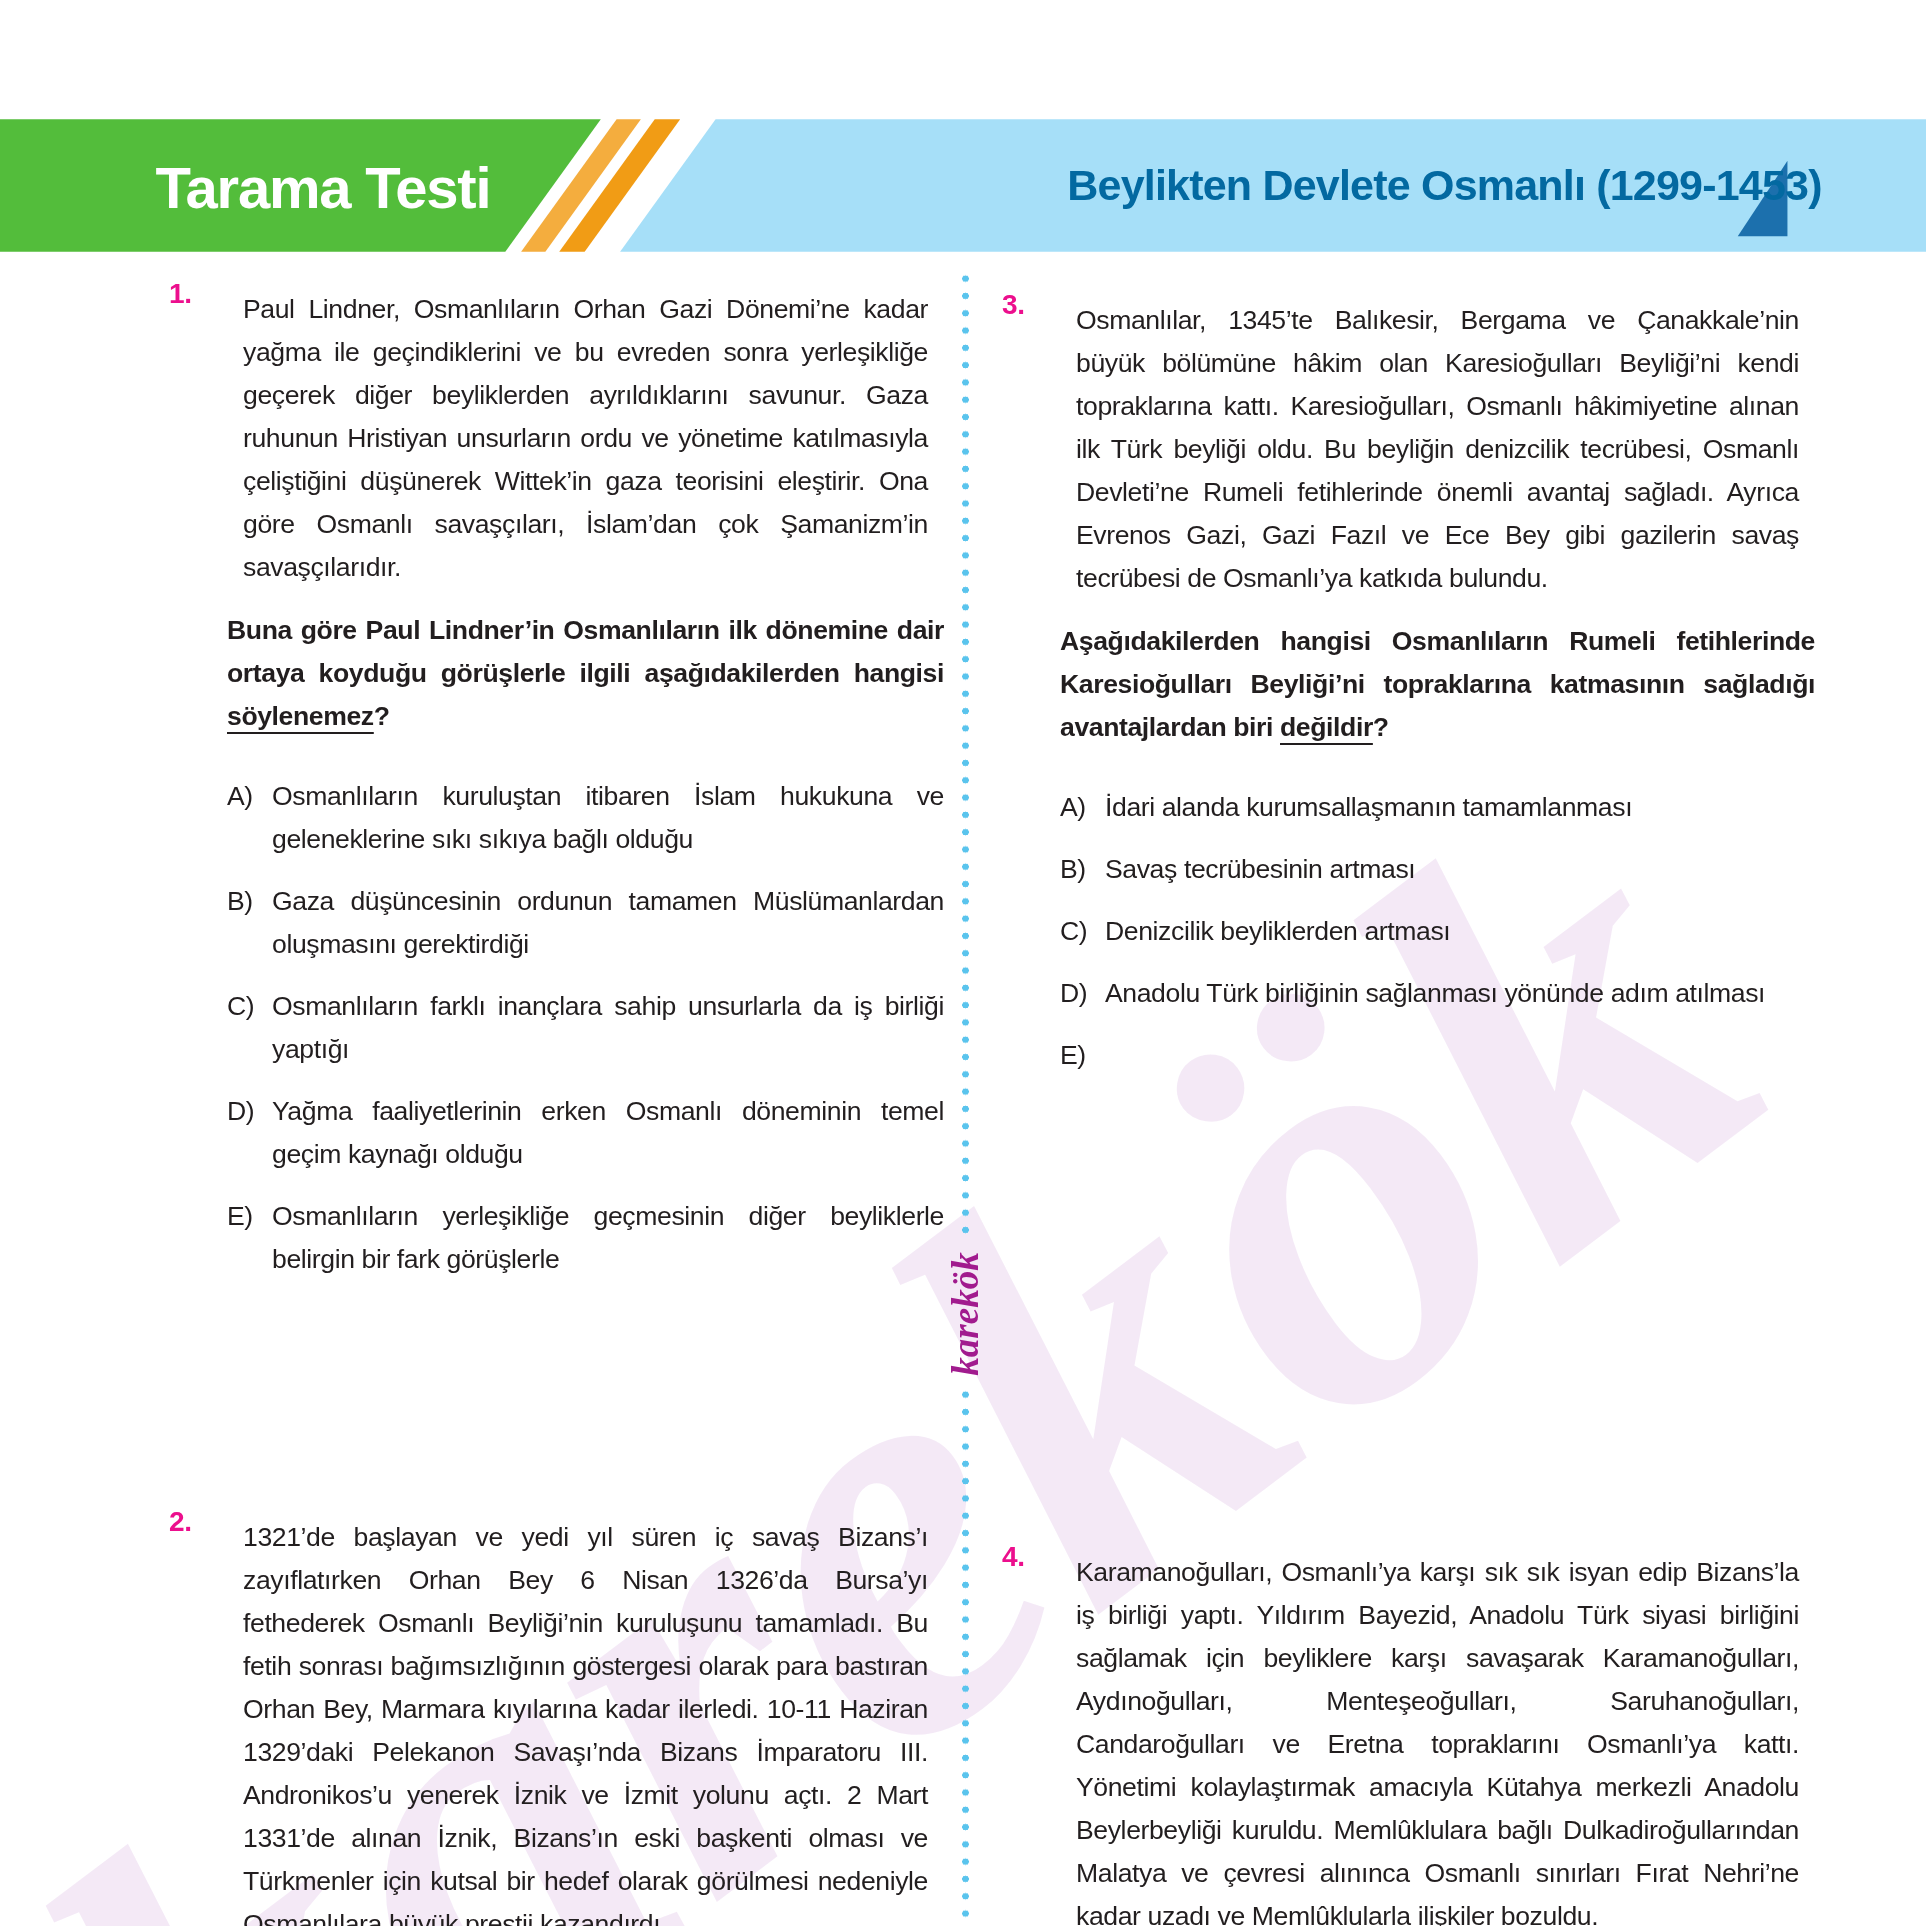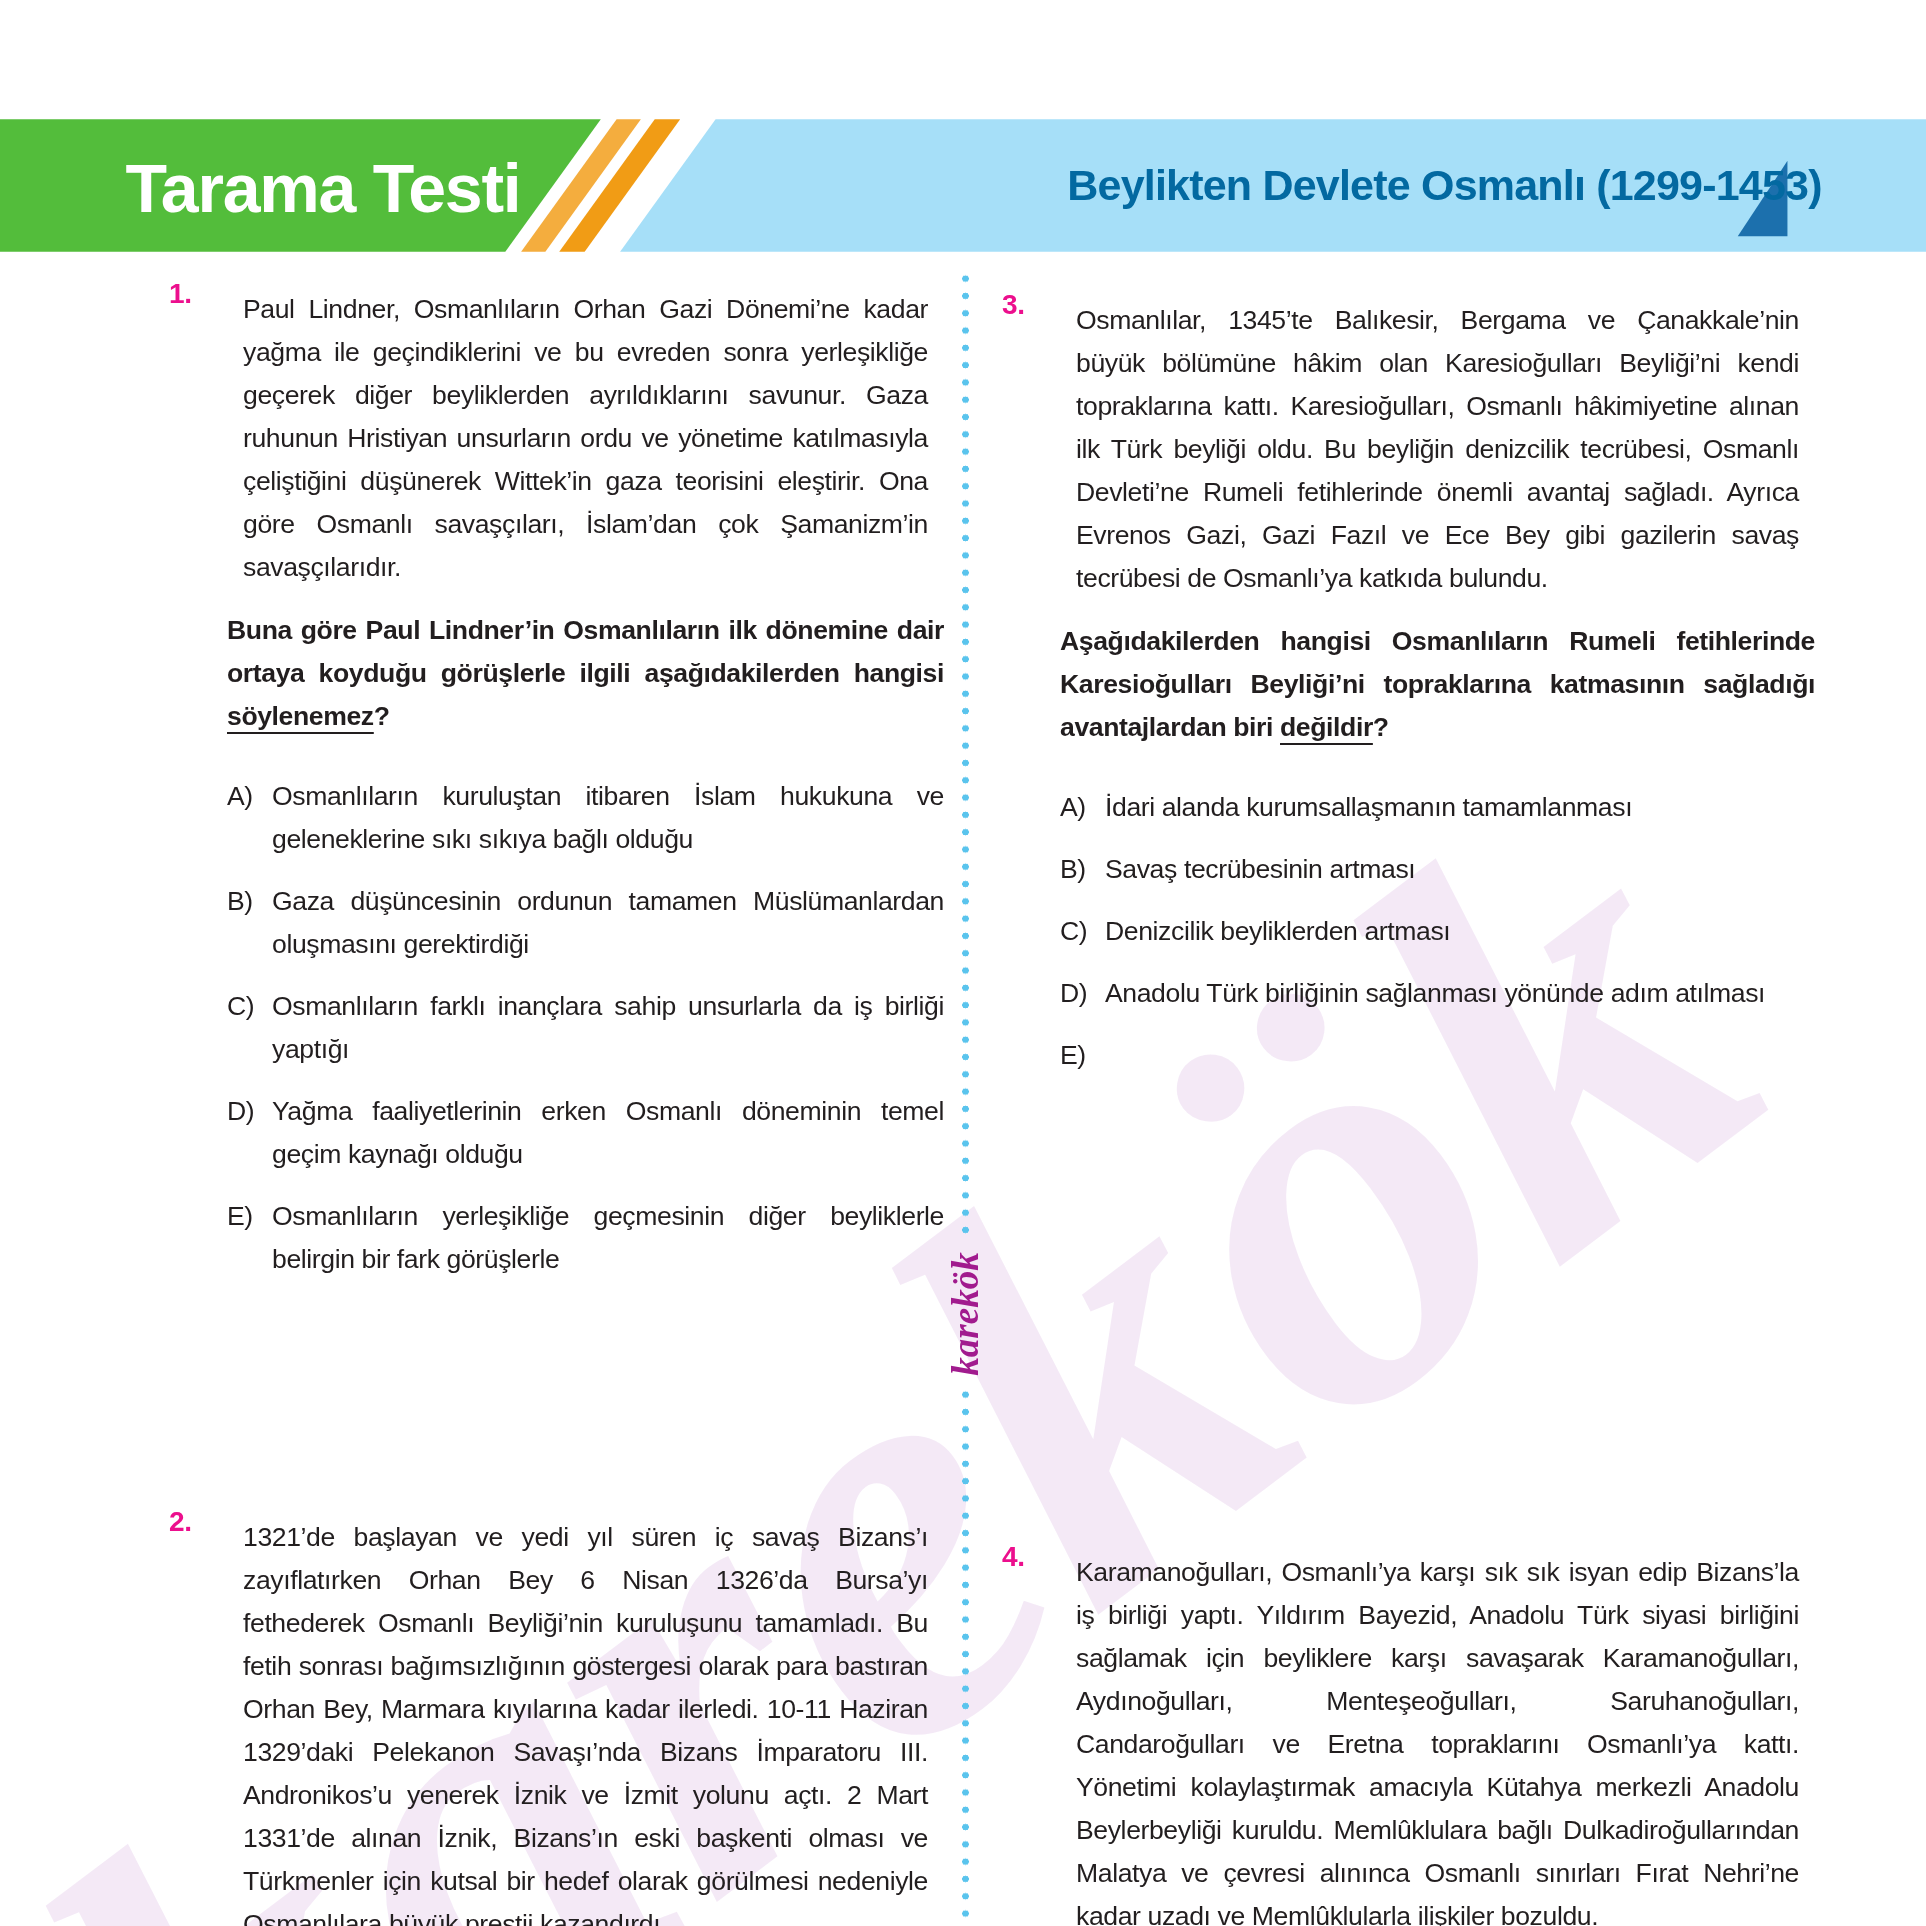--- a/index.html
+++ b/index.html
@@ -18,21 +18,21 @@
     font-size:578px; color:#eddcf1; opacity:.6; white-space:nowrap;
     z-index:1; pointer-events:none;
   }
 
   
   .banner { position:absolute; left:0; top:119px; width:1965px; height:133px; z-index:3; }
   .banner svg { position:absolute; left:0; top:0; }
   .banner-title-left {
     position:absolute; left:92px; top:0; width:462px; height:137px;
     display:flex; align-items:center; justify-content:center;
-    font-size:68px; font-weight:bold; color:#ffffff;
+    font-size:58px; font-weight:bold; color:#ffffff;
     font-stretch:condensed; letter-spacing:-1.2px; white-space:nowrap;
   }
   .banner-title-right {
     position:absolute; left:1117px; top:0; width:655px; height:133px;
     display:flex; align-items:center; justify-content:center;
     font-size:43px; font-weight:bold; color:#0369a1;
     font-stretch:condensed; letter-spacing:-0.8px; white-space:nowrap;
   }
 
   

